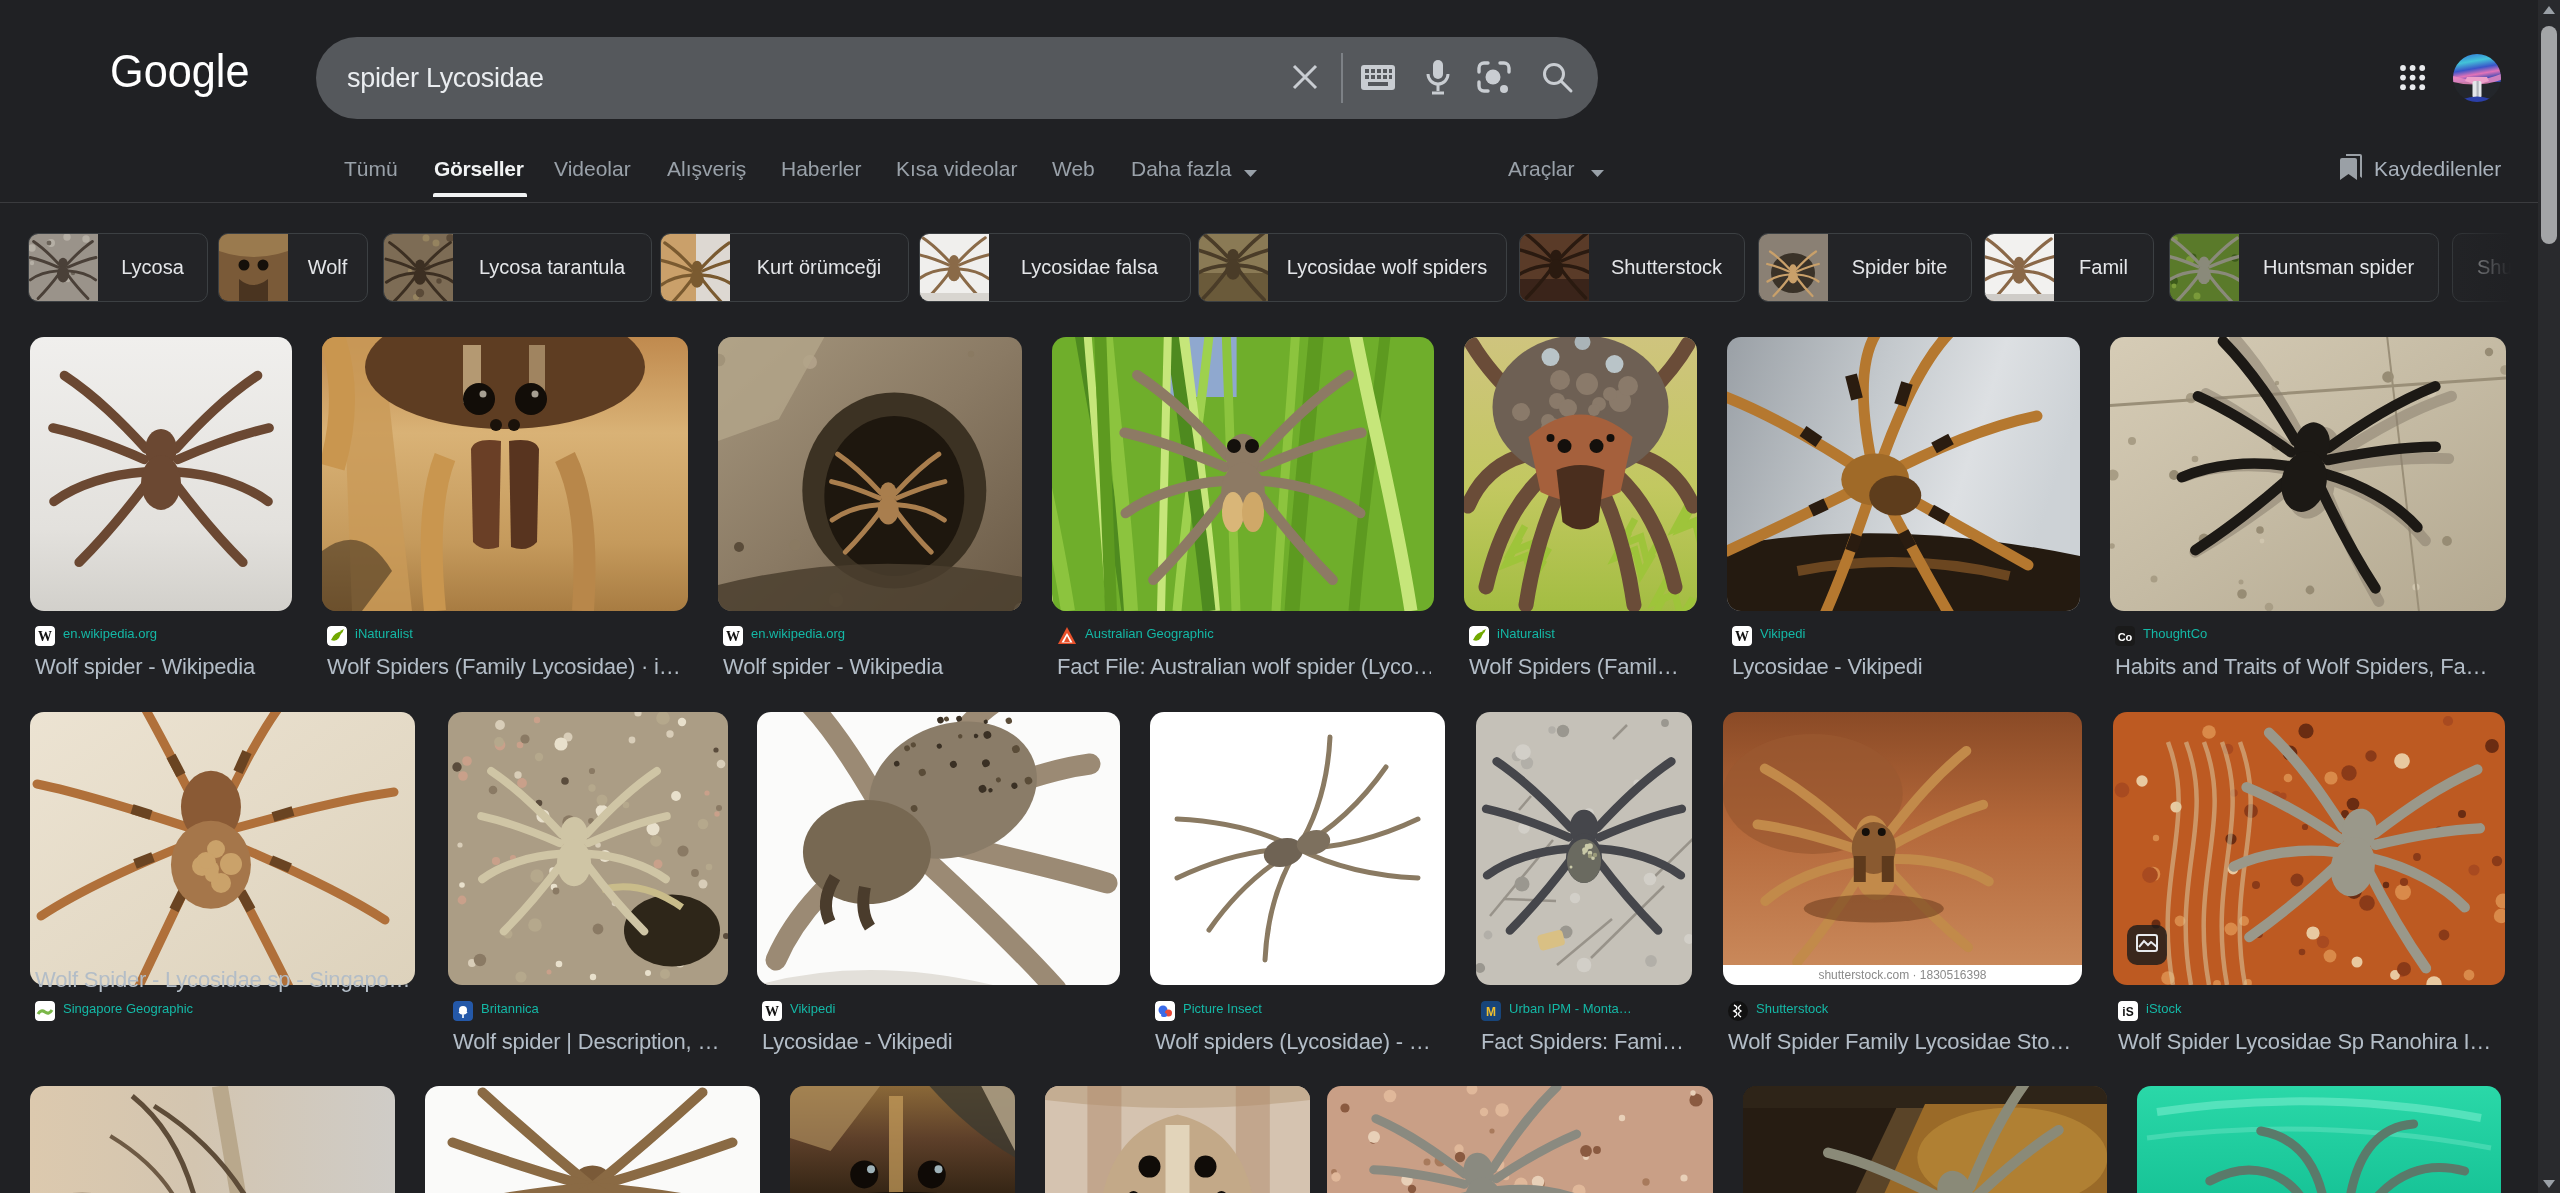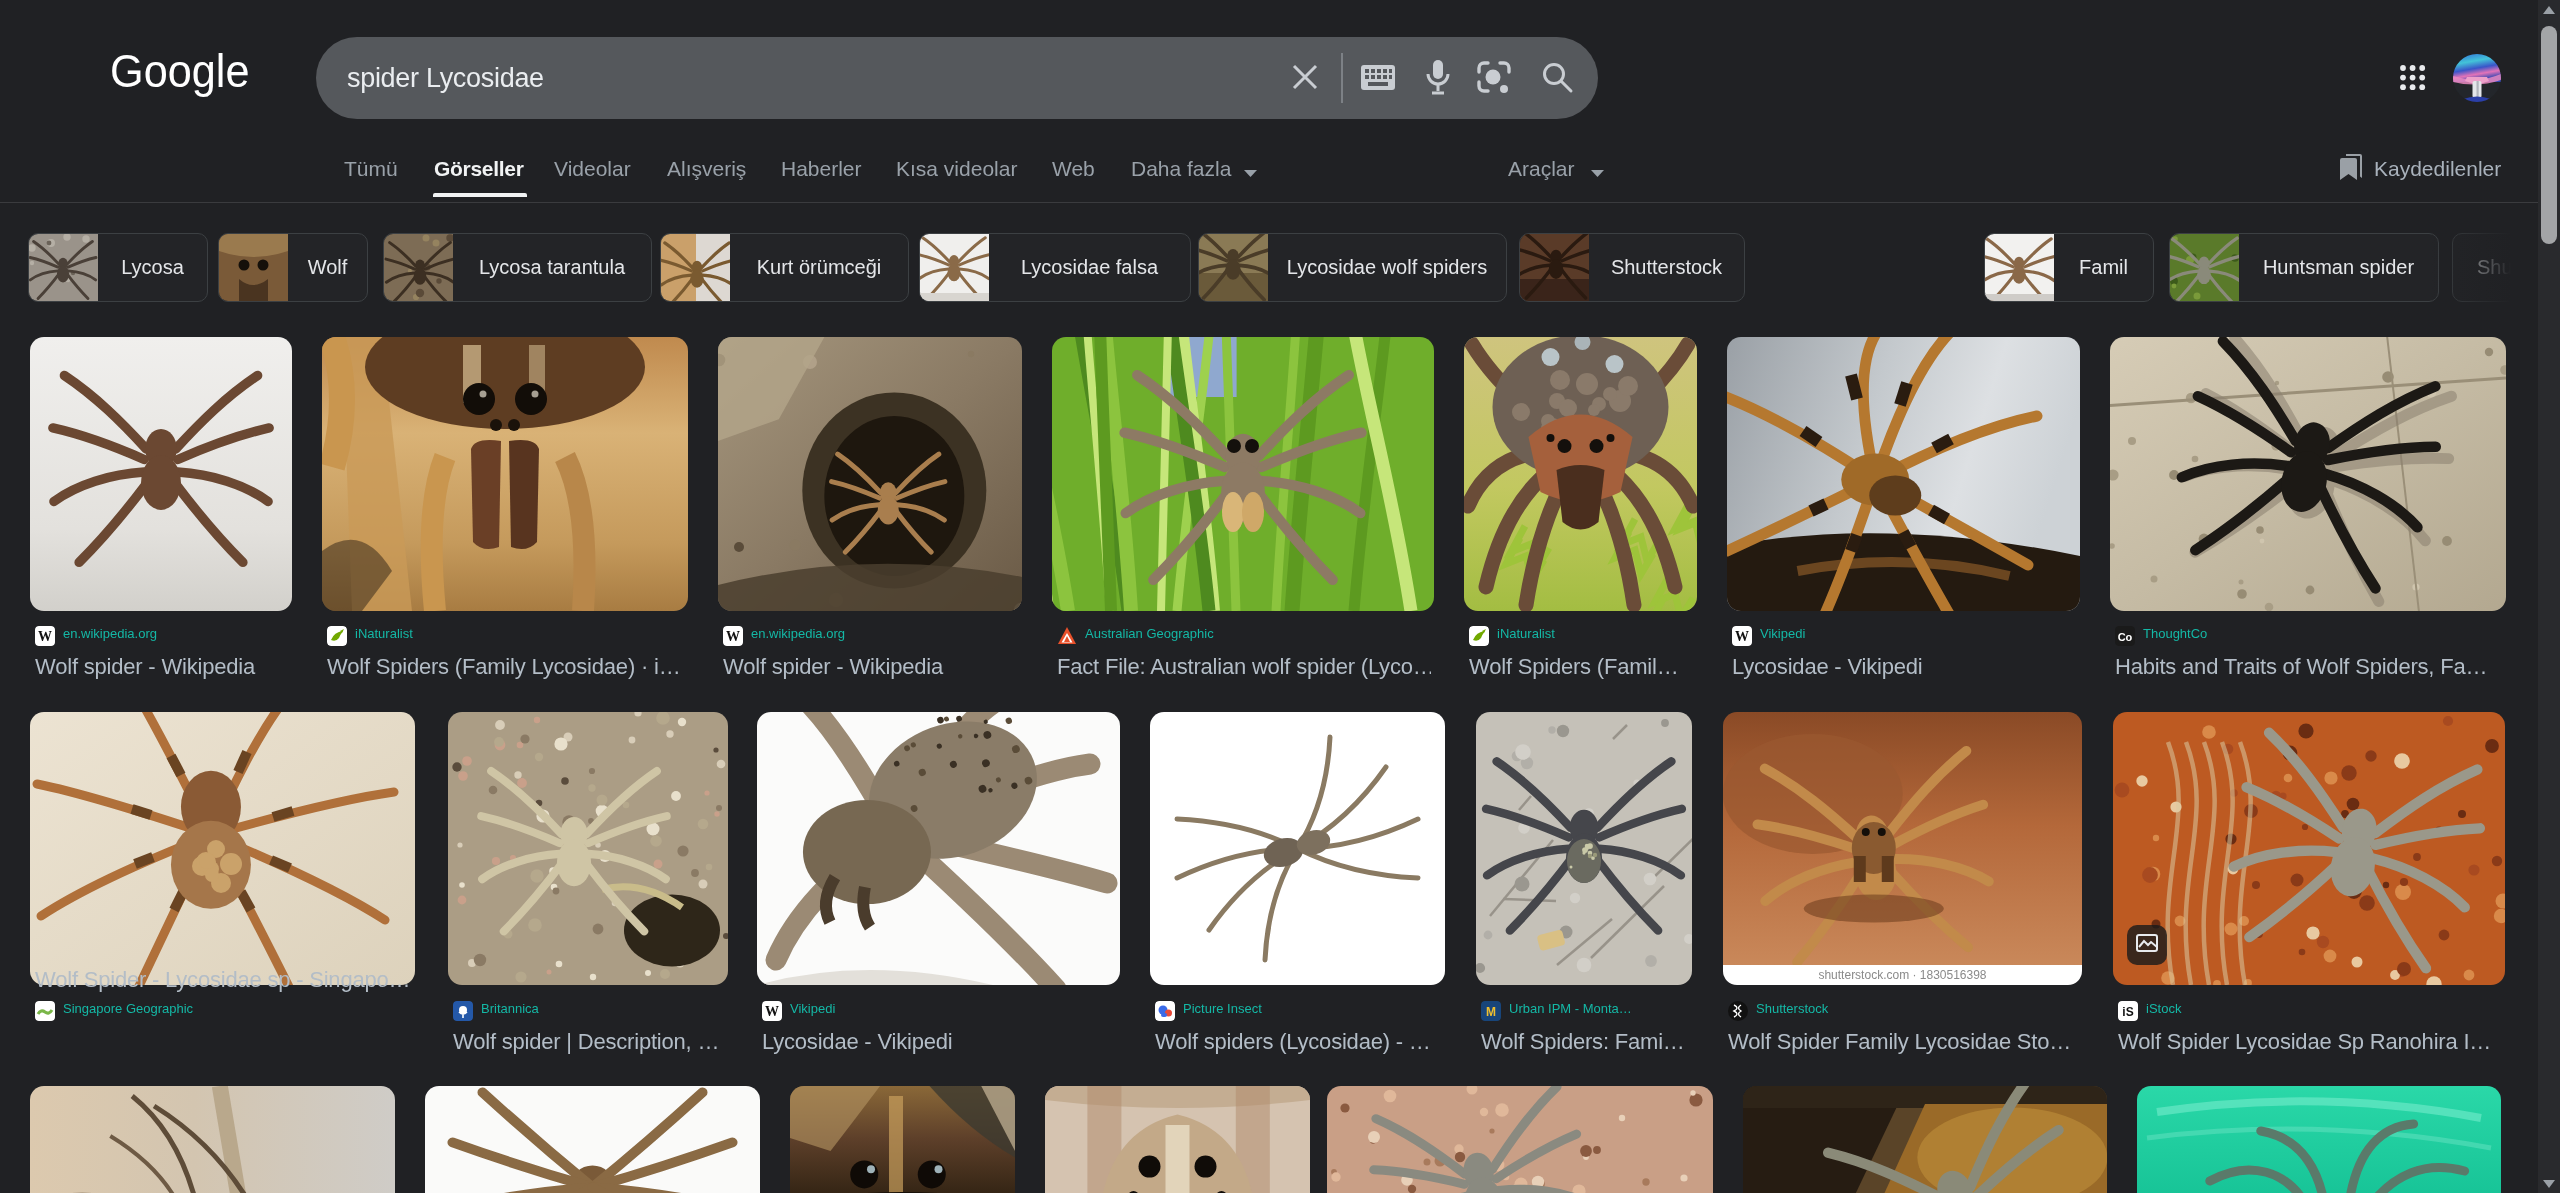--- a/index.html
+++ b/index.html
@@ -209,20 +209,30 @@
     </div>
     <div class="chip" style="left:1519px;width:226px">
       <svg width="69" height="69" viewBox="0 0 69 69" style="flex:0 0 69px">
         <rect width="69" height="69" fill="#5a3b28"></rect>
         <rect y="46" width="69" height="23" fill="#3a241a"></rect>
         <g transform="translate(36,30) scale(0.38)" style="color:#2a1a10">
           <use href="#sp" x="-110" y="-110" width="220" height="220"></use>
         </g>
       </svg>
       <span class="chiptxt" style="margin:0 auto;padding:0 18px">Shutterstock</span>
+    </div>
+    <div class="chip" style="left:1758px;width:214px">
+      <svg width="69" height="69" viewBox="0 0 69 69" style="flex:0 0 69px">
+        <rect width="69" height="69" fill="#8a8074"></rect>
+        <ellipse cx="34" cy="40" rx="22" ry="20" fill="#3a3228"></ellipse>
+        <g transform="translate(34,40) scale(0.25)" style="color:#c9a06a">
+          <use href="#sp" x="-110" y="-110" width="220" height="220"></use>
+        </g>
+      </svg>
+      <span class="chiptxt" style="margin:0 auto;padding:0 18px">Spider bite</span>
     </div>
     <div class="chip" style="left:1984px;width:170px">
       <svg width="69" height="69" viewBox="0 0 69 69" style="flex:0 0 69px">
         <rect width="69" height="69" fill="#f2f1ef"></rect>
         <g transform="translate(34,36) scale(0.35)" style="color:#8a6848">
           <use href="#sp" x="-110" y="-110" width="220" height="220"></use>
         </g>
         <rect x="0" y="61" width="69" height="8" fill="#cfccc8"></rect>
       </svg>
       <span class="chiptxt" style="margin:0 auto;padding:0 18px">Famil</span>
@@ -793,21 +803,21 @@
         <rect x="60.480000000000004" y="223.85999999999999" width="26" height="16" rx="4" fill="#d9c084" transform="rotate(-15 60.480000000000004 223.85999999999999)"></rect>
       </svg>
     </div>
     <div class="fav" style="left:1481px;top:1001px">
       <svg width="20" height="20">
         <rect width="20" height="20" rx="3" fill="#18457a"></rect>
         <text x="10" y="15" font-size="12" font-weight="bold" text-anchor="middle" fill="#f0c030">M</text>
       </svg>
     </div>
     <div class="src abs" style="left:1509px;top:1001px;width:181px">Urban IPM - Monta…</div>
-    <div class="ttl abs" style="left:1481px;top:1029px;width:208px">Wolf Spiders: Fami…</div>
+    <div class="ttl abs" style="left:1481px;top:1029px;width:208px">Fact Spiders: Fami…</div>
     <div class="imgw" style="left:1723px;top:712px;width:359px;height:273px">
       <svg width="359" height="273" viewBox="0 0 359 273">
         <defs>
           <linearGradient id="g26" x1="0" y1="0" x2="0" y2="1">
             <stop offset="0" stop-color="#8a4a26"></stop>
             <stop offset="0.45" stop-color="#b4683a"></stop>
             <stop offset="1" stop-color="#c9885a"></stop>
           </linearGradient>
         </defs>
         <rect width="359" height="253" fill="url(#g26)"></rect>

